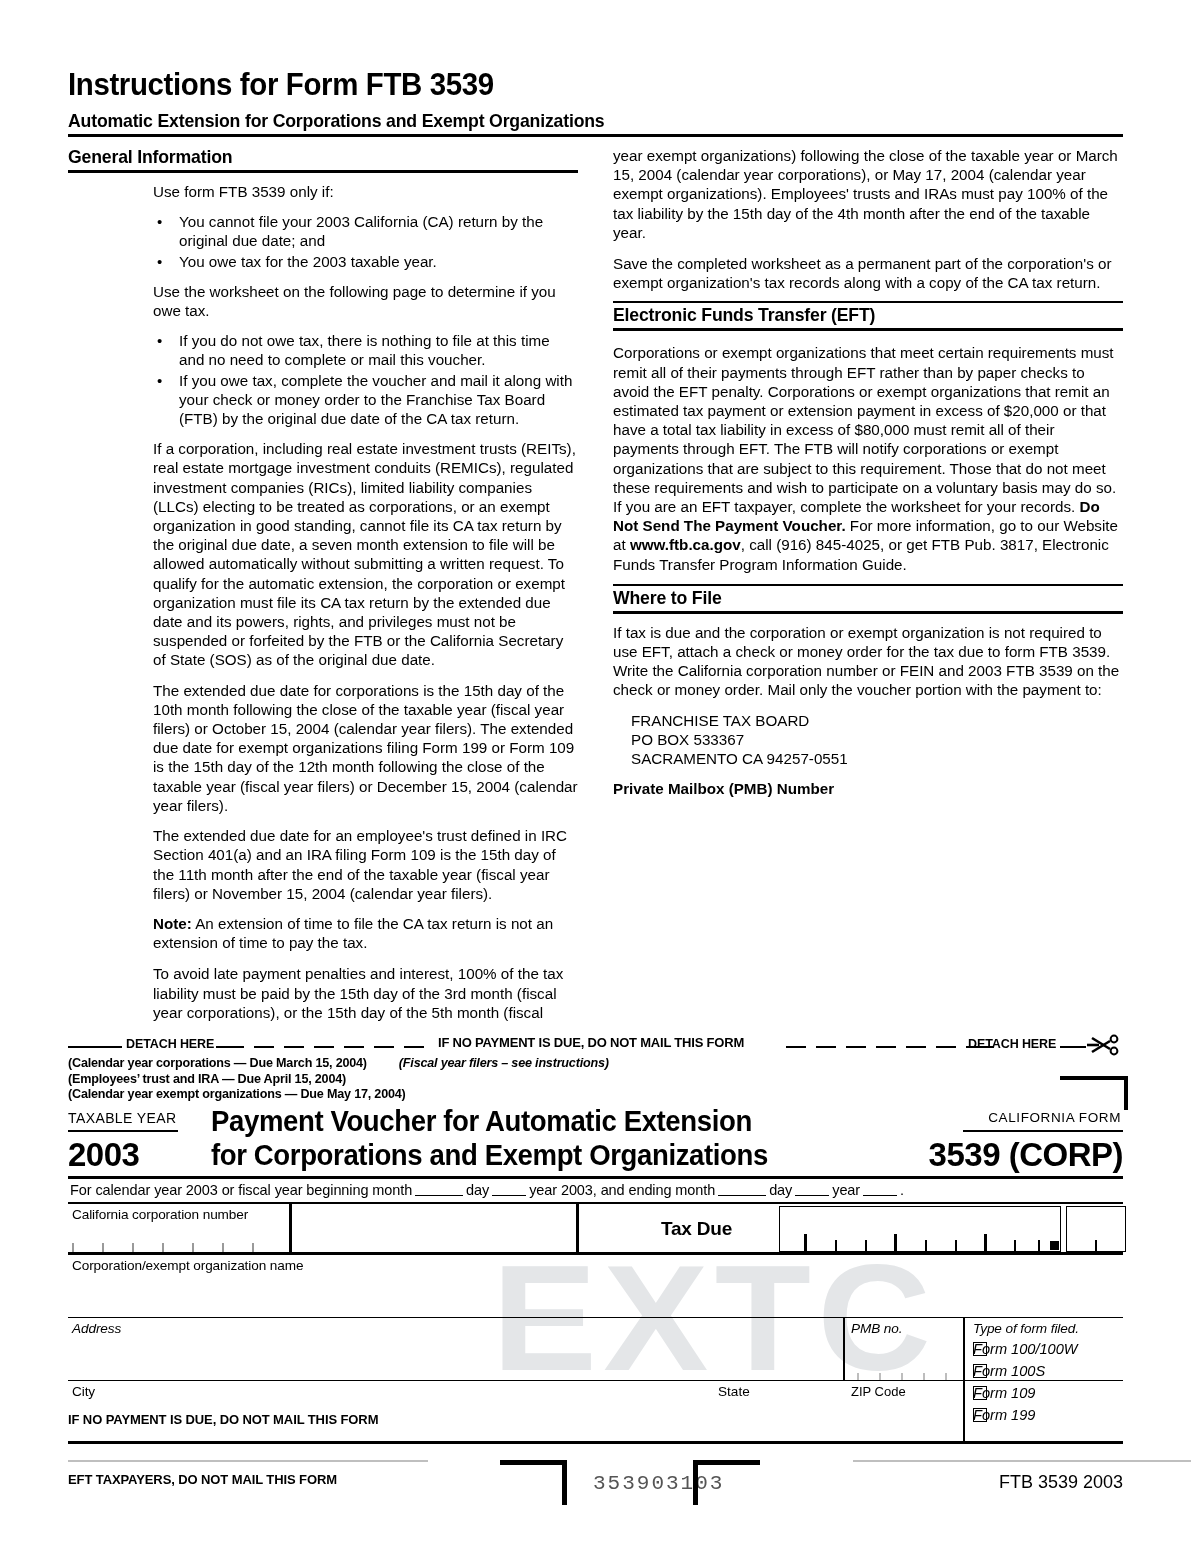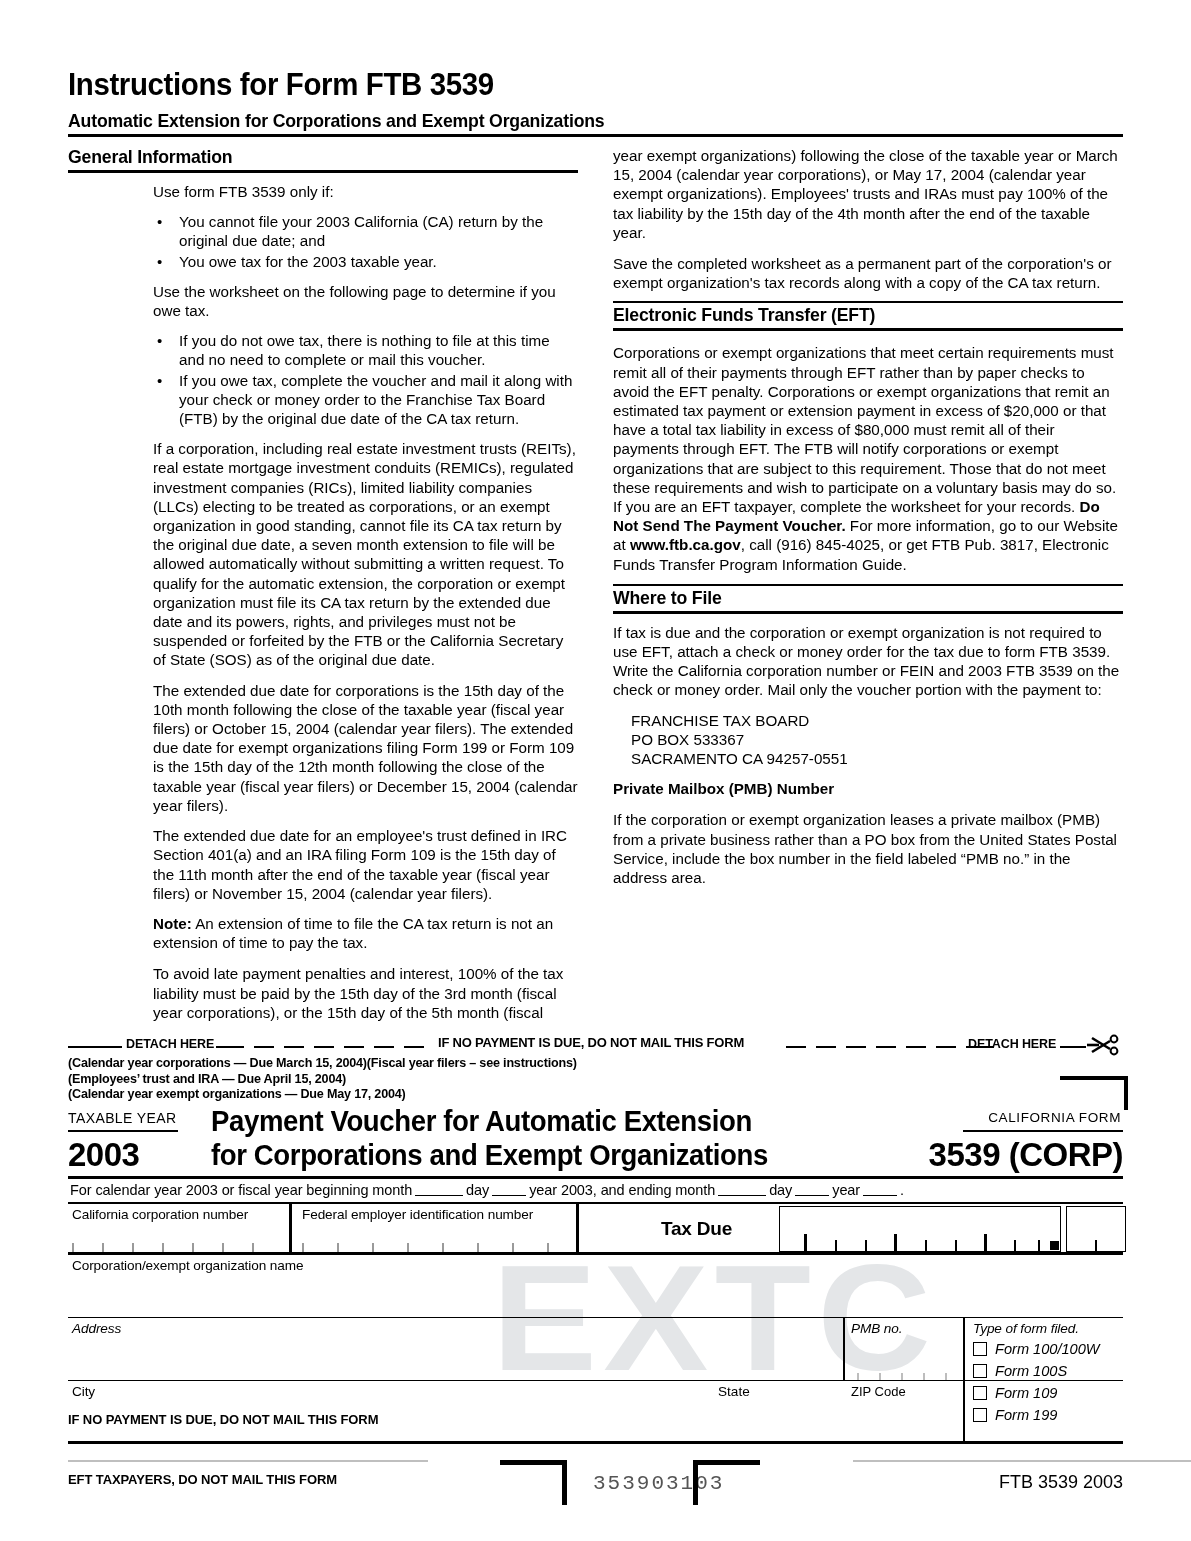--- a/index.html
+++ b/index.html
@@ -76,21 +76,21 @@
     white-space:nowrap;
   }
   .nopay-lbl{
     position:absolute;left:370px;top:-1px;font-size:13px;font-weight:bold;
     letter-spacing:-0.2px;white-space:nowrap;
   }
   .scissors{position:absolute;left:1018px;top:-4px;}
 
   .duelines{position:absolute;left:68px;top:1056px;font-size:12.6px;
     font-weight:bold;line-height:15.5px;letter-spacing:-0.2px;white-space:nowrap;}
-  .duelines .fy{display:inline-block;margin-left:0;}
+  .duelines .fy{display:inline-block;margin-left:32px;font-style:italic;}
 
   
   .corner-tr{
     position:absolute;left:1060px;top:1076px;width:64px;height:30px;
     border-top:4px solid #000;border-right:4px solid #000;
   }
 
   
   .voucher{position:absolute;left:68px;top:1104px;width:1055px;}
 
@@ -142,21 +142,21 @@
   .zip-lbl{position:absolute;left:783px;top:3px;font-size:13px;}
 
   .pmb-cell{position:absolute;left:775px;top:0;width:120px;height:62px;border-left:2.5px solid #000;}
   .pmb-cell .lbl{font-size:13.6px;padding:3px 0 0 6px;}
   .pmb-ticks{position:absolute;left:12px;bottom:0;height:8px;}
   .pmb-ticks i{position:absolute;bottom:0;width:1.5px;height:7px;background:#bdbdbd;}
 
   .typebox{position:absolute;left:895px;top:0;width:160px;height:124px;border-left:2.5px solid #000;}
   .typebox .lbl{font-size:13.6px;padding:3px 0 2px 8px;letter-spacing:-0.1px;}
   .typebox ul{list-style:none;margin:0;padding:0 0 0 8px;}
-  .typebox li{font-size:14.6px;line-height:22px;position:relative;padding-left:22px;white-space:nowrap;}
+  .typebox li{font-size:14.6px;line-height:22px;position:relative;white-space:nowrap;}
   .cbx{position:absolute;left:0;top:4px;width:12px;height:12px;border:1.5px solid #000;}
 
   .watermark-extc{
     position:absolute;left:492px;top:1243px;
     font-size:150px;font-weight:bold;color:#e4e6e8;
     letter-spacing:6px;line-height:150px;
     transform:scaleX(1.05);transform-origin:left top;
     z-index:0;pointer-events:none;
   }
 
@@ -226,21 +226,20 @@
     <div class="sec-rule"></div>
 
     <div class="body-block flush">
       <p class="t">If tax is due and the corporation or exempt organization is not required to use EFT, attach a check or money order for the tax due to form FTB 3539. Write the California corporation number or FEIN and 2003 FTB 3539 on the check or money order. Mail only the voucher portion with the payment to:</p>
       <div class="addr-block">
         <div>FRANCHISE TAX BOARD</div>
         <div>PO BOX 533367</div>
         <div>SACRAMENTO  CA    94257-0551</div>
       </div>
       <p class="mini-head">Private Mailbox (PMB) Number</p>
-      <p class="t">If the corporation or exempt organization leases a private mailbox (PMB) from a private business rather than a PO box from the United States Postal Service, include the box number in the field labeled “PMB no.” in the address area.</p>
     </div>
   </div>
 
   <div class="detach">
     <div class="dash-seg" style="left:0px;width:54px;"></div>
     <div class="detach-lbl" style="left:58px;">DETACH HERE</div>
     <div class="dash-seg" style="left:148px;width:28px;"></div>
     <div class="dash-seg" style="left:186px;width:20px;"></div>
     <div class="dash-seg" style="left:216px;width:20px;"></div>
     <div class="dash-seg" style="left:246px;width:20px;"></div>
@@ -310,33 +309,20 @@
           <i style="left:0px"></i>
             <i style="left:30px"></i>
             <i style="left:60px"></i>
             <i style="left:90px"></i>
             <i style="left:120px"></i>
             <i style="left:150px"></i>
             <i style="left:180px"></i>
         </div>
       </div>
       <div class="vsep" style="left:221px;"></div>
-      <div class="numcell" style="left:230px;width:275px;">
-        <div class="lbl">Federal employer identification number</div>
-        <div class="ticks">
-          <i style="left:0px"></i>
-            <i style="left:35px"></i>
-            <i style="left:70px"></i>
-            <i style="left:105px"></i>
-            <i style="left:140px"></i>
-            <i style="left:175px"></i>
-            <i style="left:210px"></i>
-            <i style="left:245px"></i>
-        </div>
-      </div>
 
       <div class="taxdue-wrap">
         <div class="taxdue-lbl">Tax Due</div>
         <div class="amt-box">
           <i class="big" style="left:24px"></i>
           <i style="left:55px"></i>
           <i style="left:85px"></i>
           <i class="big" style="left:114px"></i>
           <i style="left:145px"></i>
           <i style="left:175px"></i>

